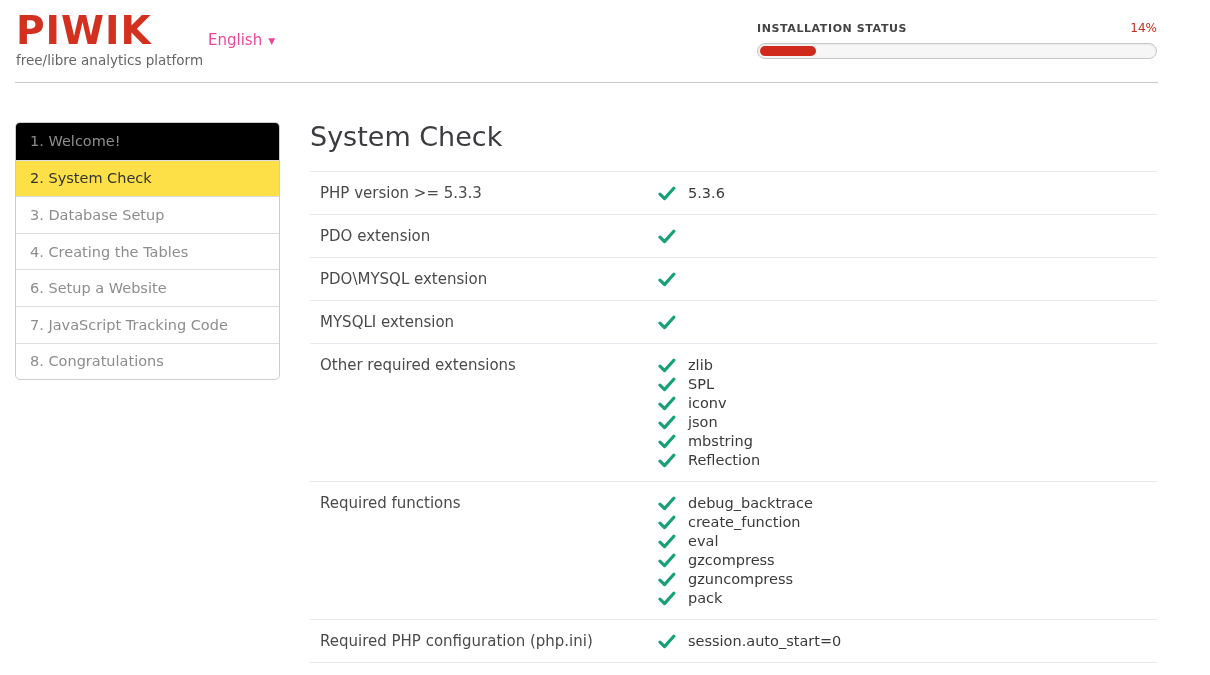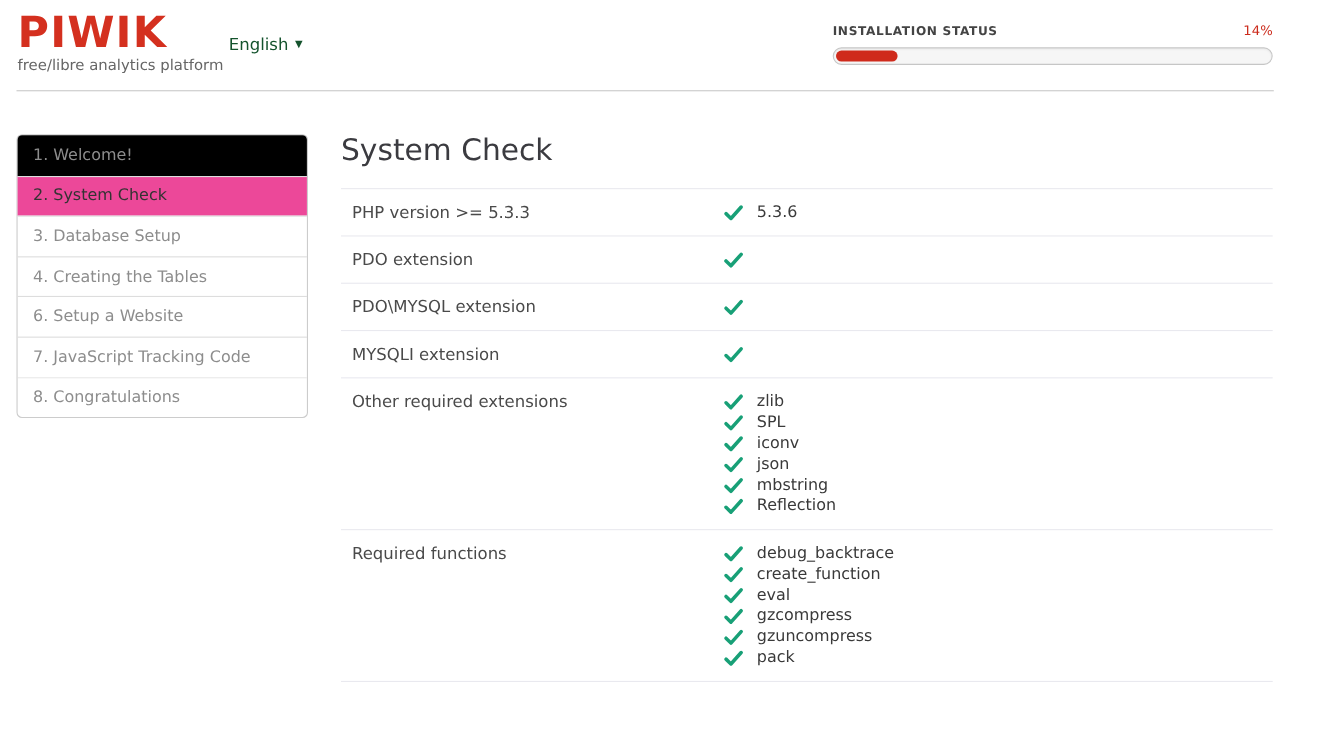--- a/index.html
+++ b/index.html
@@ -20,21 +20,21 @@
     border-top: 1px solid #c9c9c9;
   }
   .logo-block { position: absolute; left: 16px; top: 10px; }
   .logo {
     font-size: 39px; font-weight: 800; letter-spacing: 1px;
     color: #d4301f; line-height: 42px;
   }
   .tagline { font-size: 13.5px; color: #666; margin-top: 0px; }
   .language {
     position: absolute; left: 208px; top: 31px;
-    color: #14532d; font-size: 15px; cursor: pointer;
+    color: #ec4899; font-size: 15px; cursor: pointer;
     display: flex; align-items: center; gap: 6px;
   }
   .language .caret { font-size: 9px; margin-top: 2px; }
 
   .status-block { position: absolute; left: 757px; top: 21px; width: 400px; }
   .status-row { display: flex; justify-content: space-between; align-items: baseline; }
   .status-label {
     font-size: 11px; font-weight: bold; color: #444; letter-spacing: 0.6px;
   }
   .status-percent { font-size: 12px; color: #cc2b1c; }
@@ -55,21 +55,21 @@
     position: absolute; left: 15px; top: 122px; width: 265px;
     border: 1px solid #ccc; border-radius: 5px; background: #fff;
   }
   .sidebar ul { list-style: none; margin: 0; padding: 0; }
   .sidebar li {
     height: 36.6px; display: flex; align-items: center;
     padding: 0 14px; font-size: 14.5px; color: #8d8d8d;
   }
   .sidebar li + li { border-top: 1px solid #ddd; }
   .sidebar li.done { background: #000000; }
-  .sidebar li.active { color: #333; background: #ec4899; }
+  .sidebar li.active { color: #333; background: #fde047; }
   .sidebar li:first-child { border-radius: 4px 4px 0 0; }
   .sidebar li:last-child { border-radius: 0 0 4px 4px; }
 
   
   .main { position: absolute; left: 310px; top: 121px; width: 847px; }
   .page-title {
     margin: 0; font-size: 27px; font-weight: 400; color: #3b3b40;
     line-height: 32px;
   }
   .check-table { margin-top: 18px; }
@@ -292,14 +292,27 @@
           <div class="check-item">
     <span class="icon">
       <svg width="18" height="15" viewBox="0 0 18 15">
         <path d="M2 8.2 L6.5 12.6 L15.8 2.2" fill="none" stroke="#18a077" stroke-width="3.2" stroke-linecap="round" stroke-linejoin="round"></path>
       </svg>
     </span>
     <span class="check-item-text">pack</span>
   </div>
         </div>
   </div>
+      <div class="check-row">
+    <div class="check-label">Required PHP configuration (php.ini)</div>
+    <div class="check-results">
+          <div class="check-item">
+    <span class="icon">
+      <svg width="18" height="15" viewBox="0 0 18 15">
+        <path d="M2 8.2 L6.5 12.6 L15.8 2.2" fill="none" stroke="#18a077" stroke-width="3.2" stroke-linecap="round" stroke-linejoin="round"></path>
+      </svg>
+    </span>
+    <span class="check-item-text">session.auto_start=0</span>
+  </div>
+        </div>
+  </div>
     </div>
 </div>
 
 </body></html>

